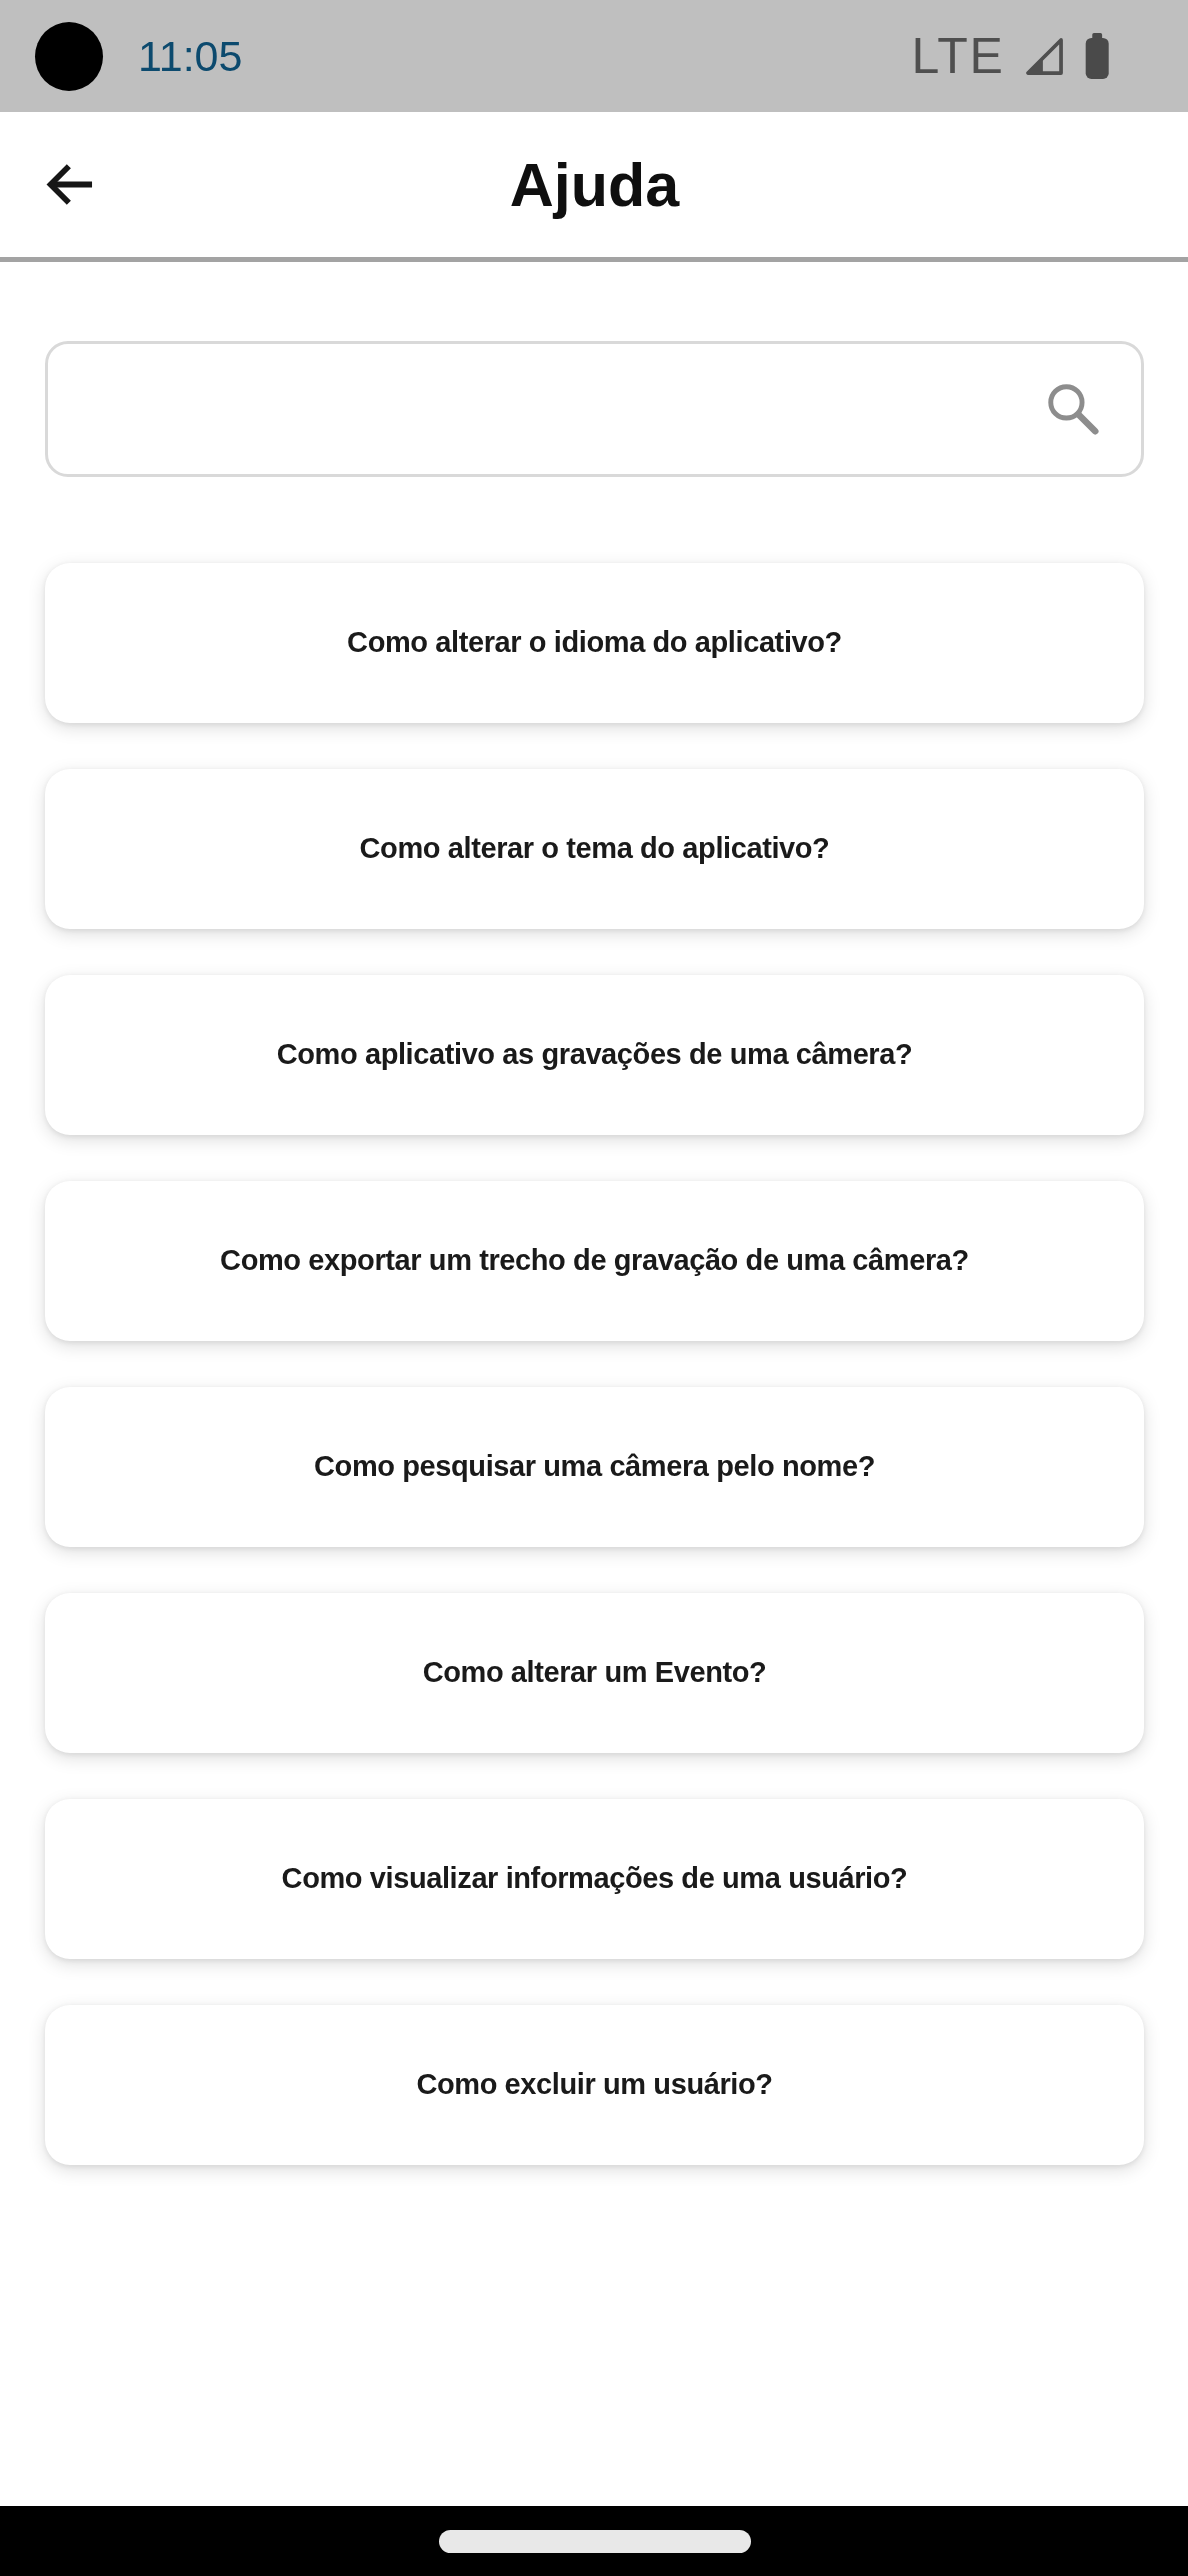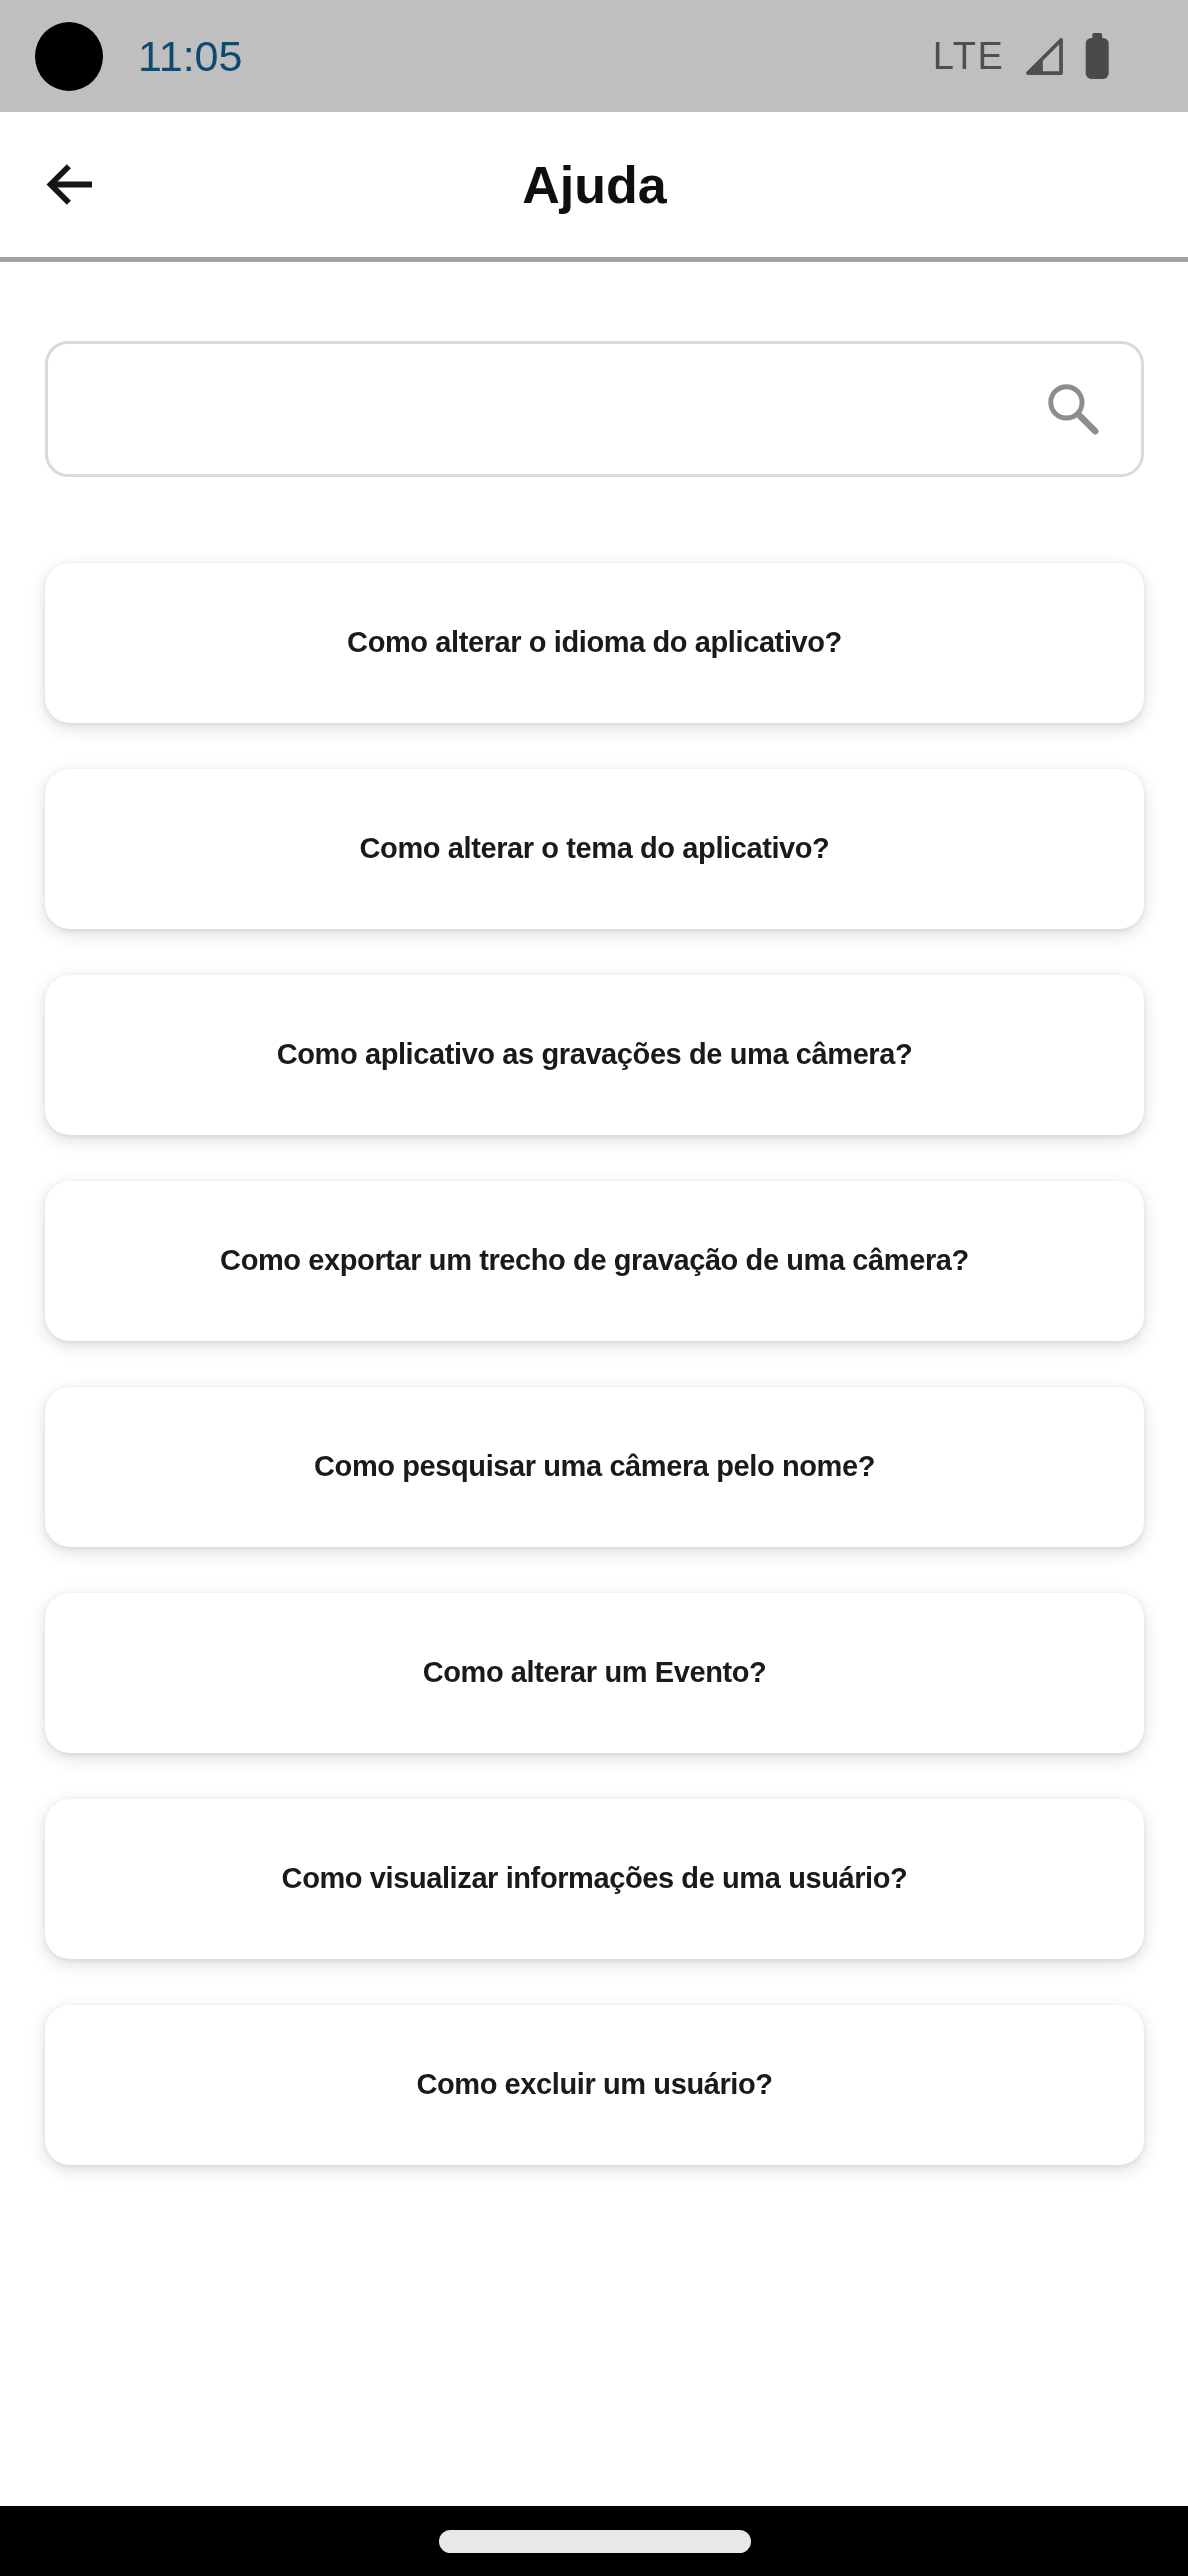--- a/index.html
+++ b/index.html
@@ -17,34 +17,34 @@
   }
   .cutout {
     width: 68px; height: 69px; border-radius: 50%;
     background: #000; margin-left: 35px; flex: none;
   }
   .status-time { margin-left: 35px; font-size: 43px; color: #0c4a6e; }
   .status-right {
     position: absolute; right: 79px; top: 0; height: 112px;
     display: flex; align-items: center; gap: 18px;
   }
-  .net-label { font-size: 38px; color: #4f4f4f; letter-spacing: 1.7px; }
+  .net-label { font-size: 50px; color: #4f4f4f; letter-spacing: 1.7px; }
 
   
   .app-header {
     height: 145px; background: #ffffff; position: relative;
     display: flex; align-items: center; justify-content: center;
     border-bottom: 5px solid #a3a3a3;
   }
   .back-btn {
     position: absolute; left: 33px; top: 50%; transform: translateY(-50%);
     width: 74px; height: 74px; background: none; border: none; padding: 0;
     display: flex; align-items: center; justify-content: center; cursor: pointer;
   }
-  .page-title { font-size: 52px; font-weight: 600; color: #0f0f0f; margin: 0; }
+  .page-title { font-size: 61px; font-weight: 600; color: #0f0f0f; margin: 0; }
 
   
   .content { padding: 79px 45px 0; }
   .search-box {
     height: 136px; background: #fff; border: 3.3px solid #d9d9d9;
     border-radius: 23px; position: relative; box-sizing: border-box;
   }
   .search-input {
     width: 100%; height: 100%; border: none; outline: none; background: transparent;
     border-radius: 20px; box-sizing: border-box;

